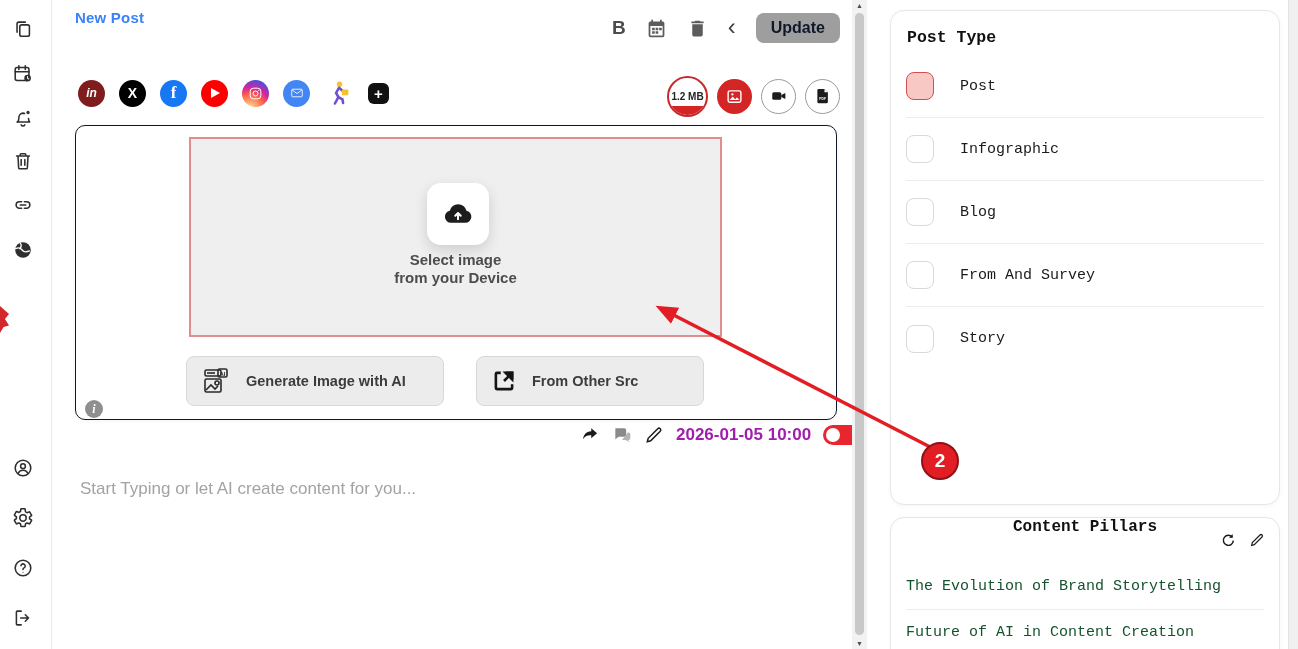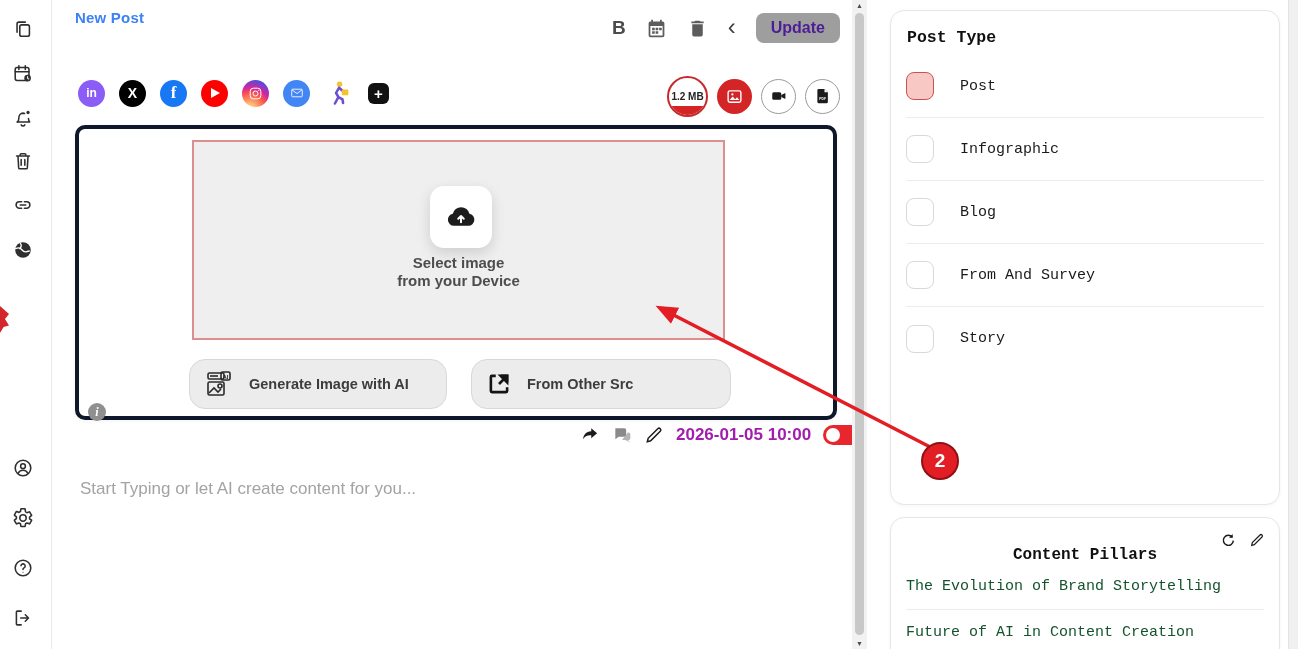--- a/index.html
+++ b/index.html
@@ -13,27 +13,27 @@
   .red-frag { position:absolute; left:0; top:306px; width:9px; height:27px; background:#d2272b;
               clip-path:polygon(0 0,100% 30%,55% 48%,100% 72%,40% 78%,0 100%); }
 
   
   .main-title { position:absolute; left:75px; top:9px; font-size:15px; font-weight:700; color:#3b82f6; letter-spacing:.2px; }
   .toolbar { position:absolute; left:612px; top:12px; height:32px; display:flex; align-items:center; gap:20px; }
   .tb-b { font-size:19px; font-weight:700; color:#4c4c4c; cursor:pointer; }
   .tb-ic { width:21px; height:21px; cursor:pointer; }
   .tb-ic svg { width:21px; height:21px; fill:#5c5c5c; }
   .tb-chev { font-size:24px; color:#3f3f3f; cursor:pointer; line-height:20px; margin-top:-3px; }
-  .update-btn { background:#9e9e9e; color:#4c1d95; font-weight:700; font-size:16px; border:none; border-radius:8px;
+  .update-btn { background:#9e9e9e; color:#0f172a; font-weight:700; font-size:16px; border:none; border-radius:8px;
                 padding:6px 15px; cursor:pointer; }
 
   
   .social-row { position:absolute; left:78px; top:79px; height:28px; display:flex; align-items:center; gap:14px; }
   .sc { width:27px; height:27px; border-radius:50%; display:flex; align-items:center; justify-content:center; cursor:pointer; color:#fff; font-weight:700; }
-  .sc-in { background:#8b5cf6; font-size:12px; }
+  .sc-in { background:#7f1d1d; font-size:12px;font-style:italic; }
   .sc-x  { background:#000; font-size:14px; }
   .sc-fb { background:#1877F2; font-size:17px; font-family:"Liberation Serif",serif; }
   .sc-yt { background:#FF0000; }
   .sc-yt .tri { width:0; height:0; border-left:9px solid #fff; border-top:5.5px solid transparent; border-bottom:5.5px solid transparent; margin-left:2px; }
   .sc-ig { background:radial-gradient(circle at 28% 110%, #fdf497 0%, #fd5949 45%, #d6249f 62%, #285AEB 92%); }
   .sc-ig svg { width:15px; height:15px; stroke:#fff; stroke-width:1.6; fill:none; }
   .sc-mail { background:#4285F4; }
   .sc-mail svg { width:14px; height:14px; stroke:#fff; stroke-width:1.5; fill:none; }
   .sc-walker { background:transparent; width:30px; }
   .sc-plus { background:#111; border-radius:6px; width:21px; height:21px; font-size:15px; }
@@ -46,32 +46,32 @@
   .badge-size .fill { position:absolute; bottom:0; left:0; width:100%; height:9px; background:#d32426; }
   .badge-circ { width:35px; height:35px; border-radius:50%; display:flex; align-items:center; justify-content:center; cursor:pointer; }
   .badge-img { background:#d32426; }
   .badge-img svg { width:17px; height:17px; }
   .badge-outl { background:#fff; border:1.5px solid #9b9b9b; }
   .badge-outl svg { width:18px; height:18px; fill:#1c1c1c; }
   .pdf-label { font-size:4.5px; font-weight:700; fill:#fff; font-family:"Liberation Sans",sans-serif; }
 
   
   .upload-card { position:absolute; left:75px; top:125px; width:762px; height:295px; background:#fff;
-                 border:4px solid #0f172a; border-radius:10px; box-shadow:0 1px 4px rgba(0,0,0,.05); }
+                 border:1px solid #0f172a; border-radius:10px; box-shadow:0 1px 4px rgba(0,0,0,.05); }
   .dropzone { position:absolute; left:113px; top:11px; width:533px; height:200px; background:#f0eff0;
               border:2px solid #dd8f8f; cursor:pointer; }
   .cloud-box { position:absolute; left:236px; top:44px; width:62px; height:62px; background:#fff; border-radius:14px;
                box-shadow:0 5px 14px rgba(0,0,0,.14); display:flex; align-items:center; justify-content:center; }
   .cloud-box svg { width:30px; height:30px; }
   .drop-text { position:absolute; left:0; top:112px; width:100%; text-align:center; font-size:15px; font-weight:700;
                color:#4d4d4d; line-height:18px; }
   .gen-btn, .src-btn { position:absolute; top:230px; height:50px; background:#ececec; border:1px solid #d8d8d8;
-               border-radius:16px; display:flex; align-items:center; cursor:pointer; }
+               border-radius:8px; display:flex; align-items:center; cursor:pointer; }
   .gen-btn { left:110px; width:258px; }
-  .src-btn { left:392px; width:260px; }
+  .src-btn { left:400px; width:228px; }
   .gen-btn svg, .src-btn svg { margin-left:14px; }
   .btn-label { font-size:14.5px; font-weight:700; color:#3c3c3c; margin-left:15px; }
   .info-dot { position:absolute; left:9px; top:274px; width:18px; height:18px; border-radius:50%; background:#8f8f8f;
               color:#fff; font-size:12px; font-weight:700; font-family:"Liberation Serif",serif; font-style:italic;
               display:flex; align-items:center; justify-content:center; cursor:pointer; }
 
   
   .sched-row { position:absolute; left:580px; top:423px; height:24px; display:flex; align-items:center; gap:12px; }
   .sched-ic { width:20px; height:20px; cursor:pointer; }
   .sched-dt { font-size:17px; font-weight:700; color:#a21caf; white-space:nowrap; }
@@ -90,21 +90,21 @@
   .card { position:absolute; background:#fff; border:1px solid #e6e6e6; border-radius:14px; box-shadow:0 1px 4px rgba(0,0,0,.04);font-family:Liberation Mono, monospace; }
   .pt-card { left:890px; top:10px; width:390px; height:495px; }
   .pt-title { padding:17px 16px 8px 16px; font-size:16.5px; font-weight:700; color:#101010; }
   .pt-row { height:63px; margin:0 15px; display:flex; align-items:center; border-bottom:1px solid #ececec; cursor:pointer; }
   .pt-row:last-child { border-bottom:none; }
   .cbox { width:28px; height:28px; border:1.5px solid #d9d9d9; border-radius:8px; background:#fff; flex:0 0 auto; }
   .cbox.checked { background:#f8c8c5; border-color:#d14f4f; }
   .pt-label { margin-left:26px; font-size:15px; color:#1a1a1a; }
 
   .cp-card { left:890px; top:517px; width:390px; height:210px; }
-  .cp-head { position:relative; height:46px; display:flex; align-items:flex-end; justify-content:center; }
+  .cp-head { position:relative; height:46px; display:flex; align-items:flex-start; justify-content:center; }
   .cp-title { font-size:16px; font-weight:700; color:#101010; }
   .cp-icons { position:absolute; right:14px; top:14px; display:flex; gap:13px; }
   .cp-icons svg { width:16px; height:16px; cursor:pointer; }
   .cp-item { margin:0 15px; padding:14px 0; font-size:15px; color:#14532d; cursor:pointer; }
   .cp-item.bordered { border-bottom:1px solid #ececec; }
 
   
   .edge-strip { position:absolute; right:0; top:0; width:10px; height:649px; background:#f0f0f0; border-left:1px solid #e3e3e3; }
 
   

